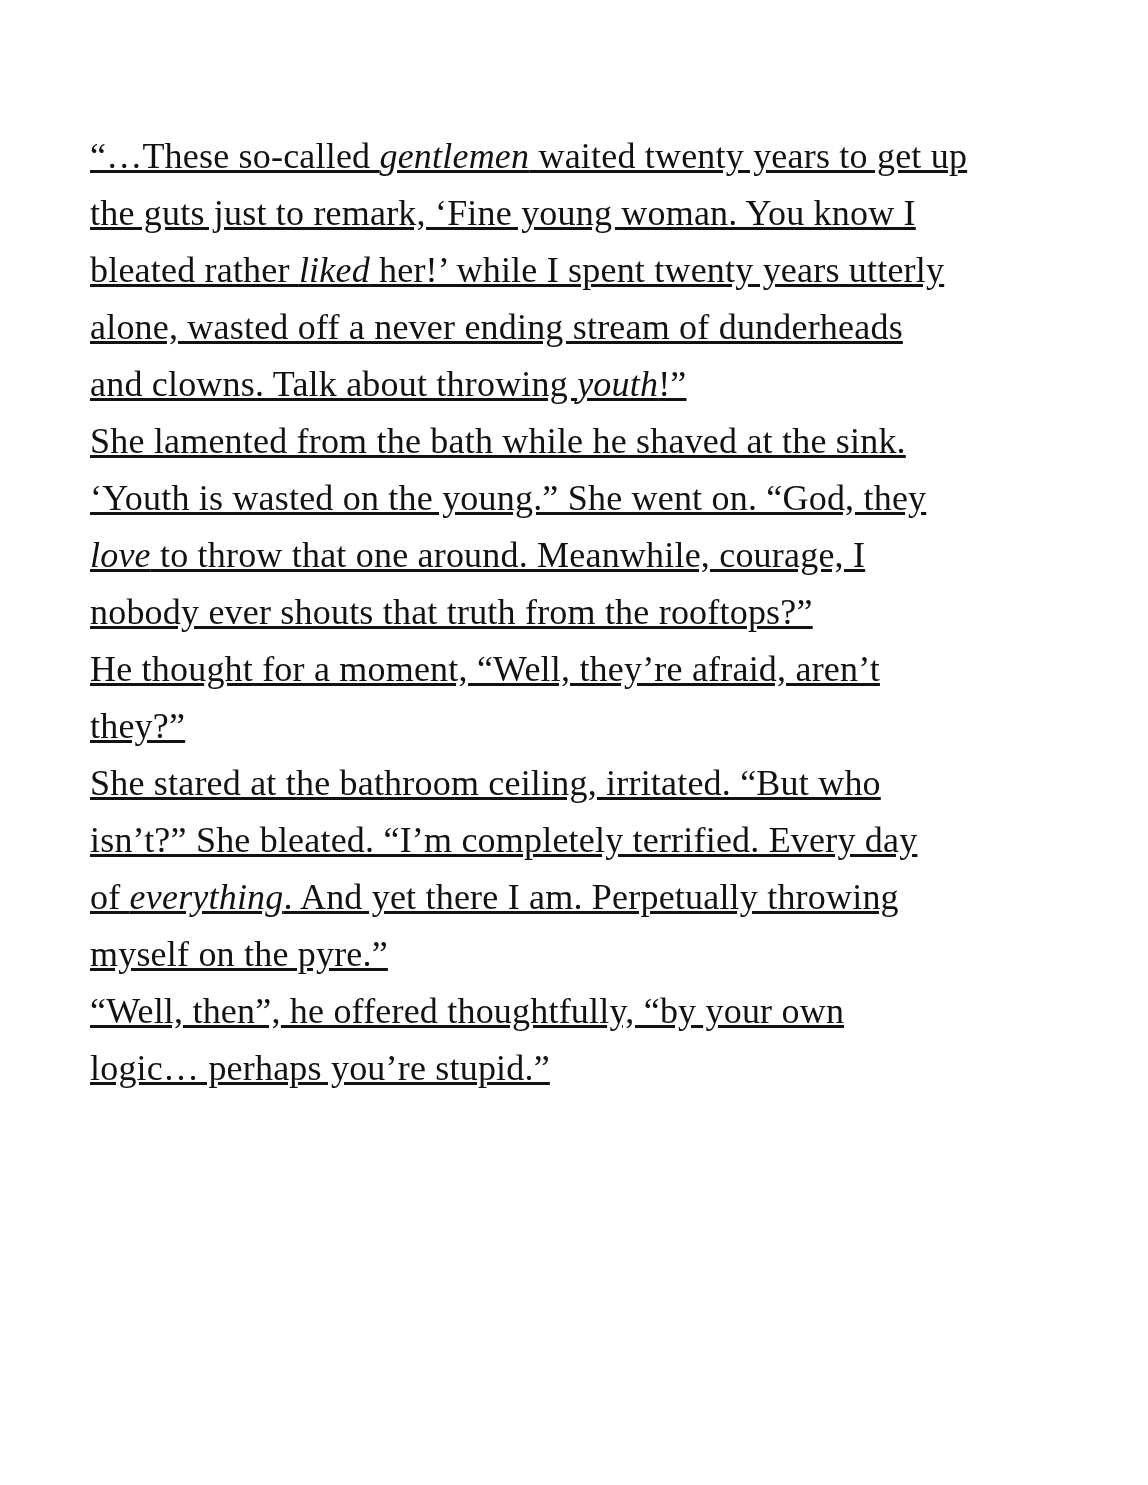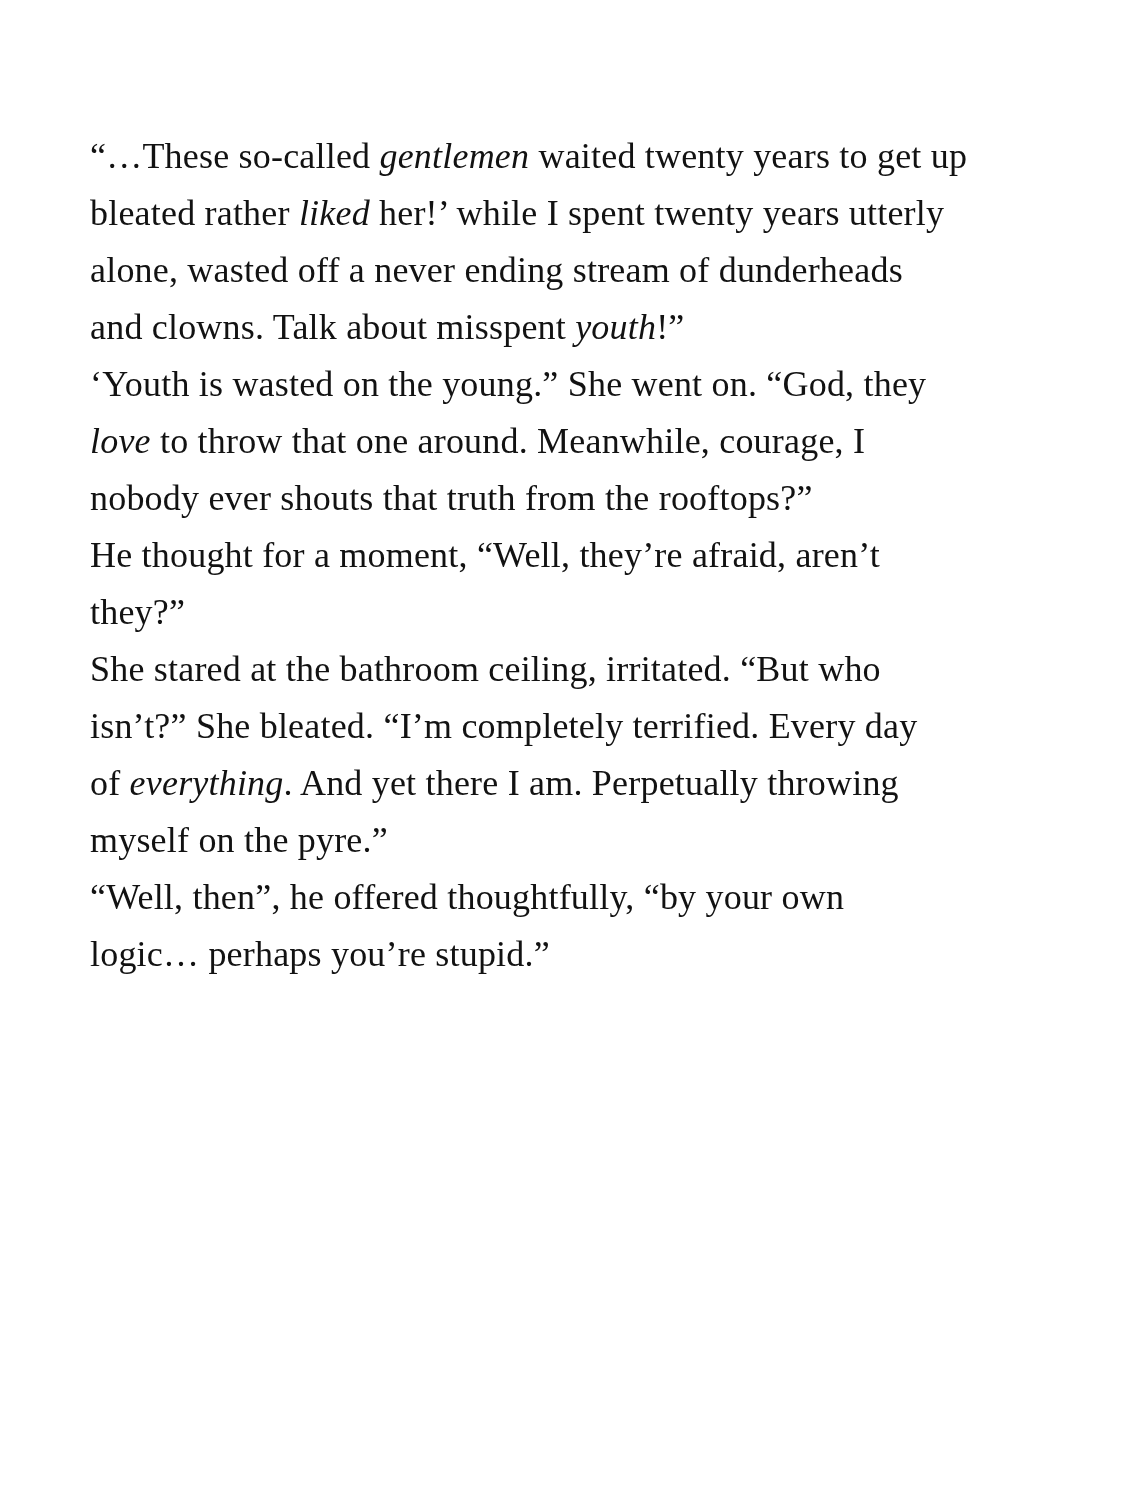--- a/index.html
+++ b/index.html
@@ -26,38 +26,43 @@
     color: #121212;
     font-size: 36px;
     line-height: 57px;
     letter-spacing: 0.2px;
   }
   .paragraph {
     margin: 0;
   }
   .line {
     white-space: nowrap;
+    text-decoration: underline;
   }
   .segment {
     font-style: normal;
   }
   .segment.italic {
     font-style: italic;
   }
 </style>
 </head>
 <body>
 
 <div class="page">
   <div class="text-block">
       <div class="paragraph">
         <div class="line"><span class="segment">“…These so-called </span><span class="segment italic">gentlemen</span><span class="segment"> waited twenty years to get up</span></div>
+        <div class="line"><span class="segment">the guts just to remark, ‘Fine young woman. You know I</span></div>
         <div class="line"><span class="segment">bleated rather </span><span class="segment italic">liked</span><span class="segment"> her!’ while I spent twenty years utterly</span></div>
         <div class="line"><span class="segment">alone, wasted off a never ending stream of dunderheads</span></div>
-        <div class="line"><span class="segment">and clowns. Talk about misspent </span><span class="segment italic">youth</span><span class="segment">!”</span></div>
+        <div class="line"><span class="segment">and clowns. Talk about throwing </span><span class="segment italic">youth</span><span class="segment">!”</span></div>
+      </div>
+      <div class="paragraph">
+        <div class="line"><span class="segment">She lamented from the bath while he shaved at the sink.</span></div>
       </div>
       <div class="paragraph">
         <div class="line"><span class="segment">‘Youth is wasted on the young.” She went on. “God, they</span></div>
         <div class="line"><span class="segment italic">love</span><span class="segment"> to throw that one around. Meanwhile, courage, I</span></div>
         <div class="line"><span class="segment">nobody ever shouts that truth from the rooftops?”</span></div>
       </div>
       <div class="paragraph">
         <div class="line"><span class="segment">He thought for a moment, “Well, they’re afraid, aren’t</span></div>
         <div class="line"><span class="segment">they?”</span></div>
       </div>

